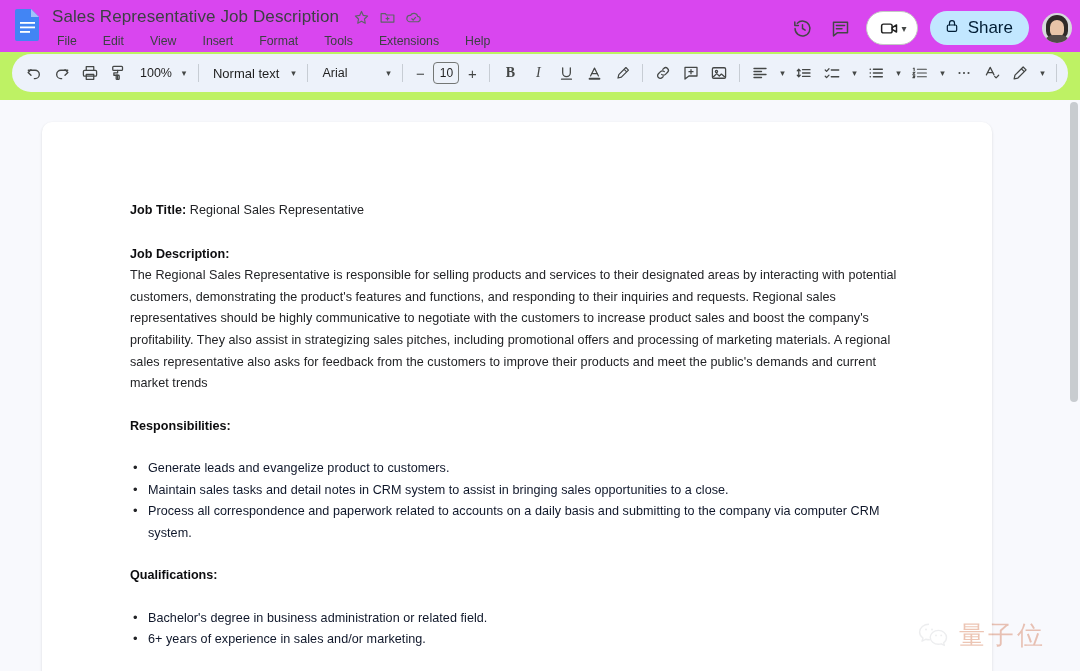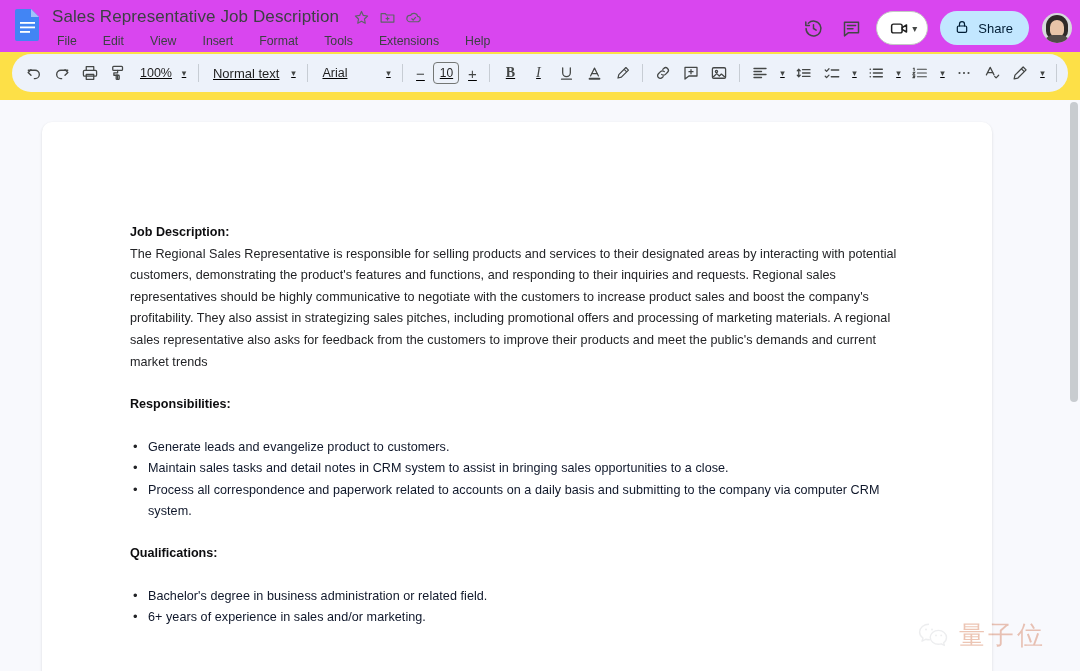--- a/index.html
+++ b/index.html
@@ -81,21 +81,21 @@
   }
 
   .share-btn {
     display: flex; align-items: center; gap: 8px;
     height: 34px;
     padding: 0 16px 0 14px;
     border: none;
     border-radius: 18px;
     background: #c2e7ff;
     color: #001d35;
-    font-size: 13px;
+    font-size: 17px;
     font-weight: 500;
     cursor: pointer;
     margin-left: 8px;
     white-space: nowrap;
   }
 
   .avatar {
     width: 30px; height: 30px;
     border-radius: 50%;
     margin-left: 9px;
@@ -114,22 +114,21 @@
     background: #e8c4a8; border-radius: 7px 7px 6px 6px;
   }
   .avatar .av-body {
     position: absolute; left: 3px; bottom: 0; width: 24px; height: 8px;
     background: #514b48; border-radius: 9px 9px 0 0;
   }
 
   
   .toolbar-wrap {
     padding: 2px 12px 8px 12px;
-    background: #fde047;
-    text-decoration: underline;
+    background: #bef264;
   }
   .toolbar {
     height: 38px;
     background: #edf2fa;
     border-radius: 19px;
     display: flex;
     align-items: center;
     padding: 0 8px;
     gap: 0px;
     overflow: hidden;
@@ -572,20 +571,23 @@
         </svg>
   </div>
 </div>
 </div>
 
 <div class="canvas">
 
   <div class="page">
     <div class="page-body">
 
+      <div class="line">
+        <b>Job Title:</b><span> Regional Sales Representative</span>
+      </div>
 
       <div class="spacer-m"></div>
 
       <div class="sec-head">Job Description:</div>
       <div class="para">The Regional Sales Representative is responsible for selling products and services to their designated areas by interacting with potential customers, demonstrating the product's features and functions, and responding to their inquiries and requests. Regional sales representatives should be highly communicative to negotiate with the customers to increase product sales and boost the company's profitability. They also assist in strategizing sales pitches, including promotional offers and processing of marketing materials. A regional sales representative also asks for feedback from the customers to improve their products and meet the public's demands and current market trends</div>
 
       <div class="spacer-s"></div>
 
       <div class="sec-head">Responsibilities:</div>
 

